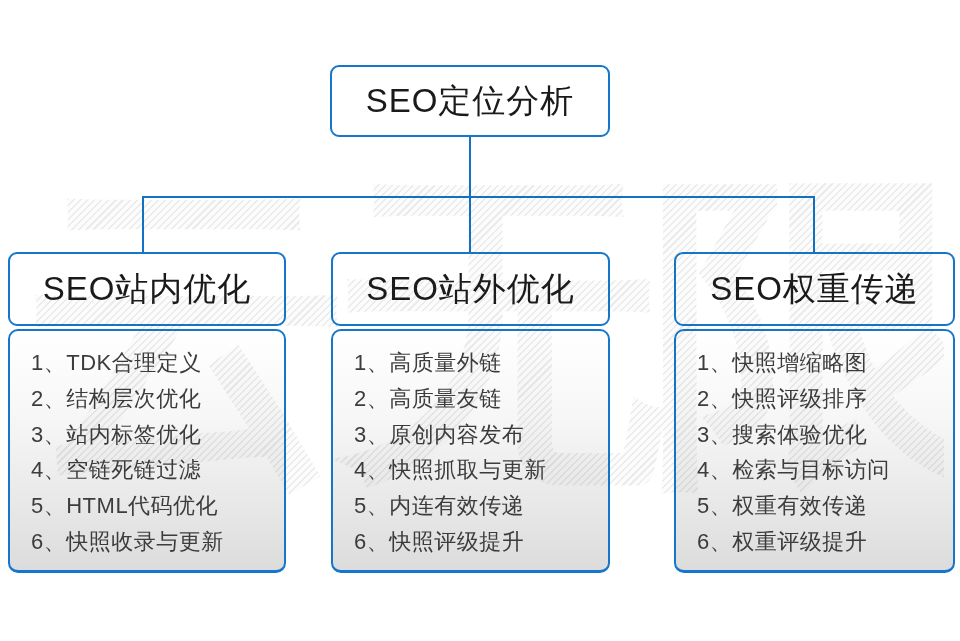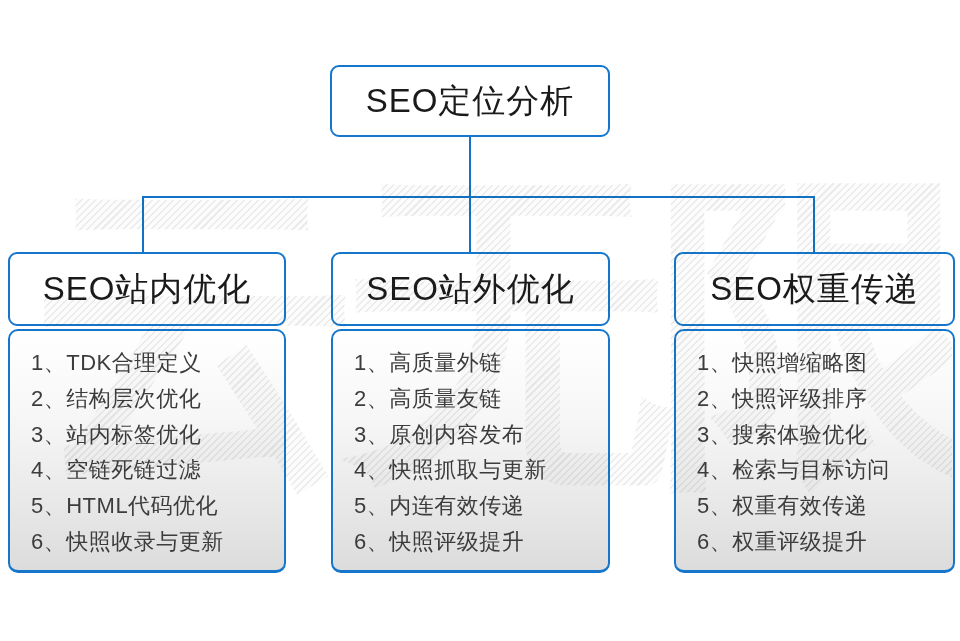--- a/index.html
+++ b/index.html
@@ -77,21 +77,21 @@
     font-size: 22px;
     line-height: 35.8px;
     color: var(--list-text, #3c3c3c);
     white-space: nowrap;
     letter-spacing: 0.5px;
   }
 
   
   #watermark {
     position: absolute;
-    left: 32px;
+    left: 24px;
     top: 100px;
     width: 920px;
     height: 520px;
     font-size: 330px;
     line-height: 460px;
     font-weight: bold;
     letter-spacing: -18px;
     white-space: nowrap;
     background: repeating-linear-gradient(
       135deg,

